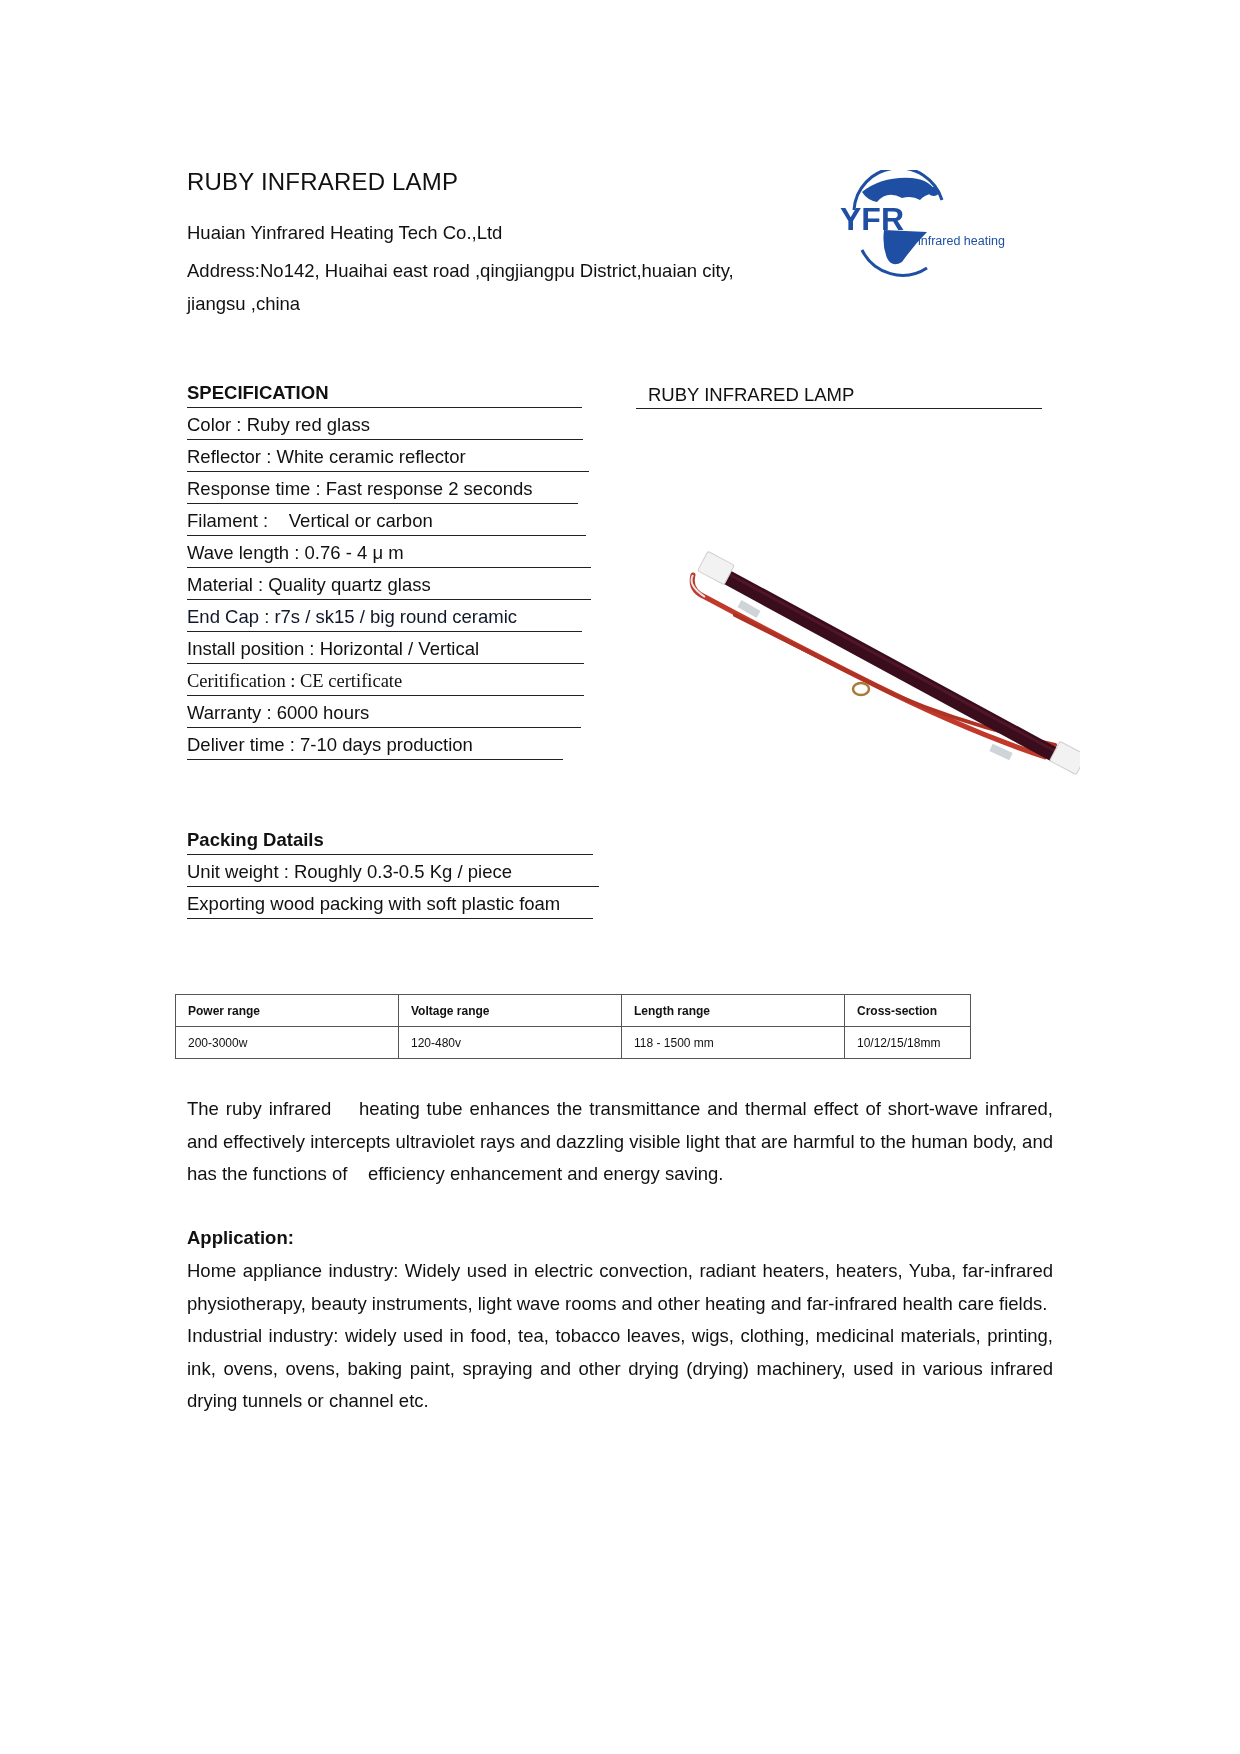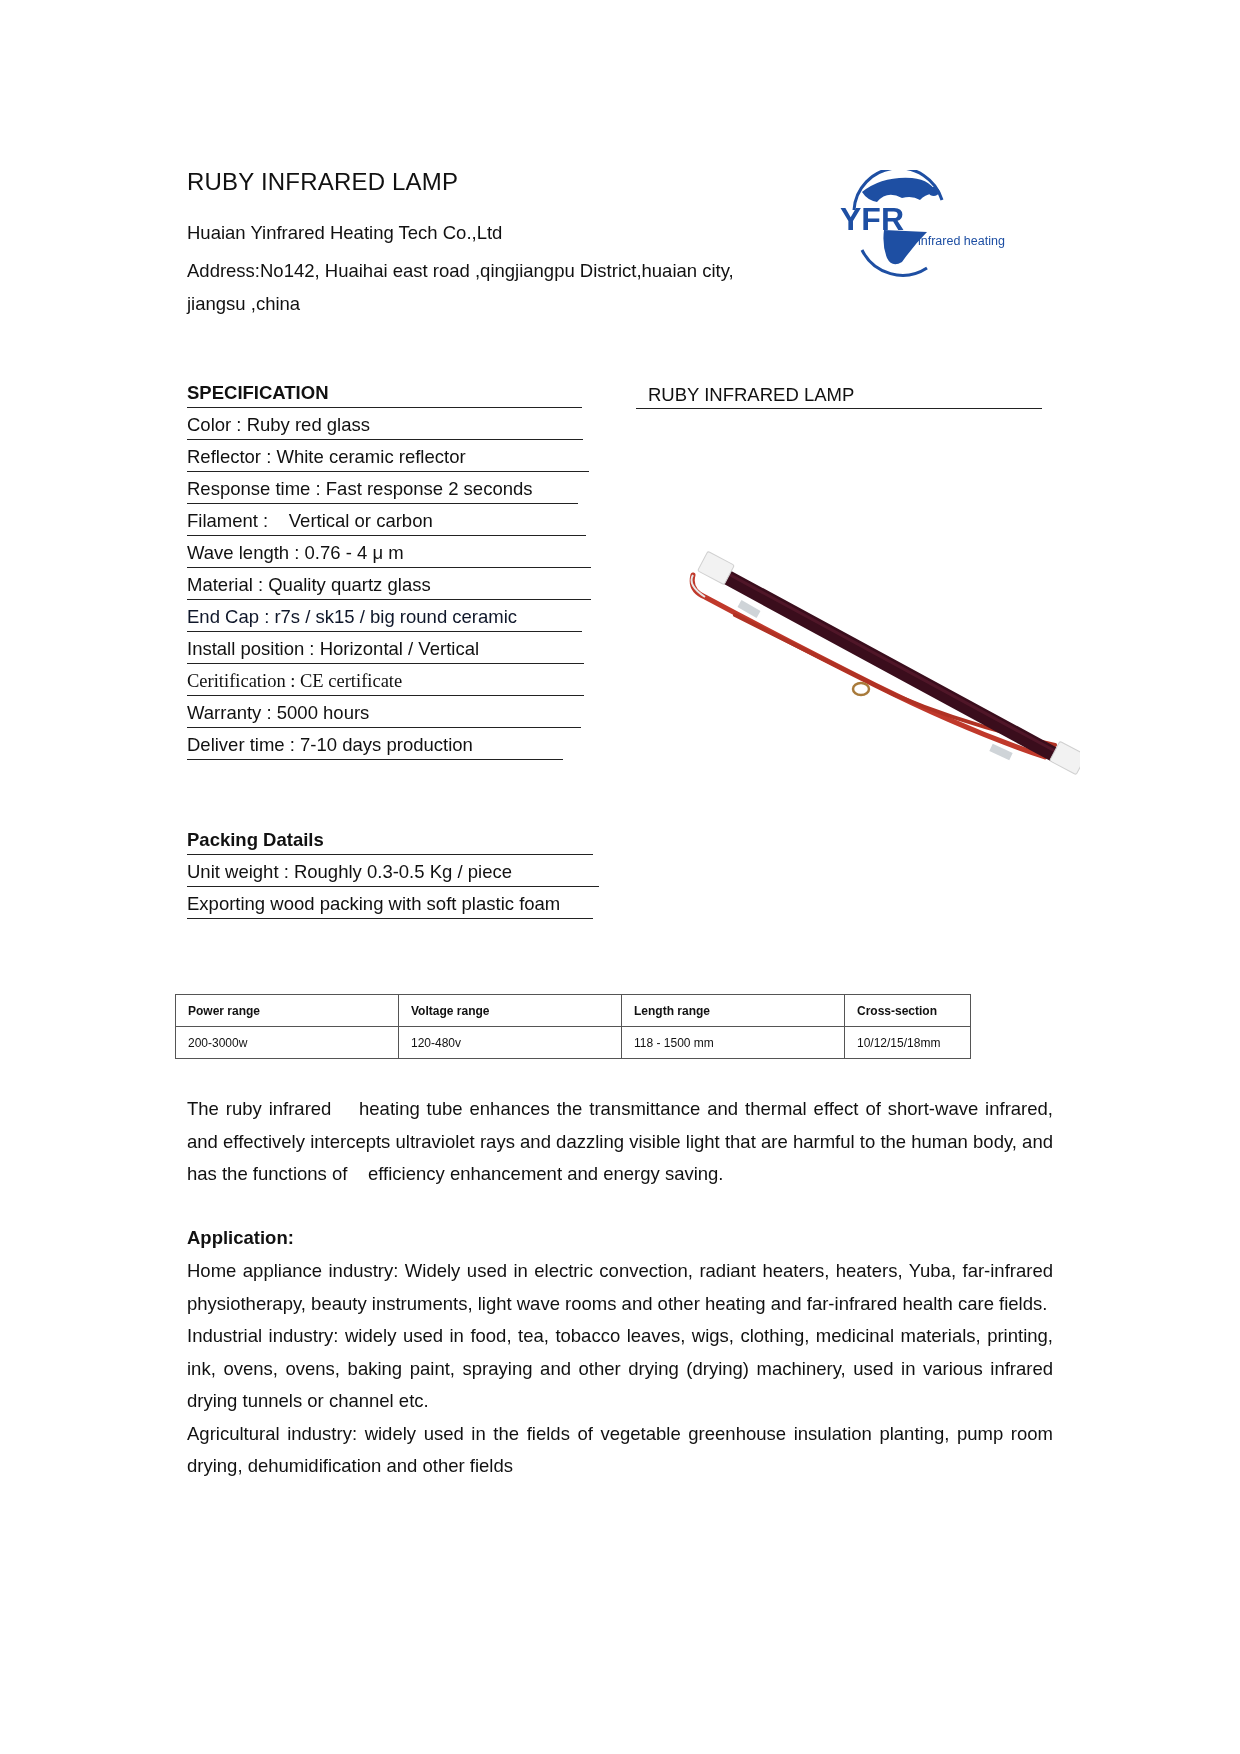--- a/index.html
+++ b/index.html
@@ -72,21 +72,21 @@
 <div class="spec-line bold" style="top:381px; width:395px;">SPECIFICATION</div>
 <div class="spec-line" style="top:413px; width:396px;">Color : Ruby red glass</div>
 <div class="spec-line" style="top:445px; width:402px;">Reflector : White ceramic reflector</div>
 <div class="spec-line" style="top:477px; width:391px;">Response time : Fast response 2 seconds</div>
 <div class="spec-line" style="top:509px; width:399px;">Filament :    Vertical or carbon</div>
 <div class="spec-line" style="top:541px; width:404px;">Wave length : 0.76 - 4 μ m</div>
 <div class="spec-line" style="top:573px; width:404px;">Material : Quality quartz glass</div>
 <div class="spec-line blue" style="top:605px; width:395px;">End Cap : r7s / sk15 / big round ceramic</div>
 <div class="spec-line" style="top:637px; width:397px;">Install position : Horizontal / Vertical</div>
 <div class="spec-line" style="top:669px; width:397px;font-family:Liberation Serif, serif;">Ceritification : CE certificate</div>
-<div class="spec-line" style="top:701px; width:394px;">Warranty : 5000 hours</div>
+<div class="spec-line" style="top:701px; width:394px;">Warranty : 6000 hours</div>
 <div class="spec-line" style="top:733px; width:376px;">Deliver time : 7-10 days production</div>
 
 <div class="img-caption">RUBY INFRARED LAMP</div>
 <div class="abs lamp">
   <svg width="405" height="240" viewBox="0 0 405 240">
 
     <path d="M18 40 Q14 55 30 62 Q120 110 200 150 Q290 195 370 222" fill="none" stroke="#c0392b" stroke-width="5" stroke-linecap="round"></path>
     <path d="M60 80 Q140 120 220 160 Q290 190 380 210" fill="none" stroke="#b03224" stroke-width="4" stroke-linecap="round"></path>
     <path d="M18 40 Q12 50 30 62" fill="none" stroke="#e8e8e8" stroke-width="2"></path>
 
@@ -123,14 +123,13 @@
   </tr>
 </tbody>
   </table>
 
 <div class="para" style="top:1093px; white-space: pre-wrap;">The ruby infrared    heating tube enhances the transmittance and thermal effect of short-wave infrared, and effectively intercepts ultraviolet rays and dazzling visible light that are harmful to the human body, and has the functions of    efficiency enhancement and energy saving.</div>
 
 <div class="abs app-title">Application:</div>
 <div class="para" style="top:1255px;">
   <p class="app-item">Home appliance industry: Widely used in electric convection, radiant heaters, heaters, Yuba, far-infrared physiotherapy, beauty instruments, light wave rooms and other heating and far-infrared health care fields.</p>
   <p class="app-item">Industrial industry: widely used in food, tea, tobacco leaves, wigs, clothing, medicinal materials, printing, ink, ovens, ovens, baking paint, spraying and other drying (drying) machinery, used in various infrared drying tunnels or channel etc.</p>
-  <p class="app-item">Agricultural industry: widely used in the fields of vegetable greenhouse insulation planting, pump room drying, dehumidification and other fields</p>
 </div>
 
 </body></html>

